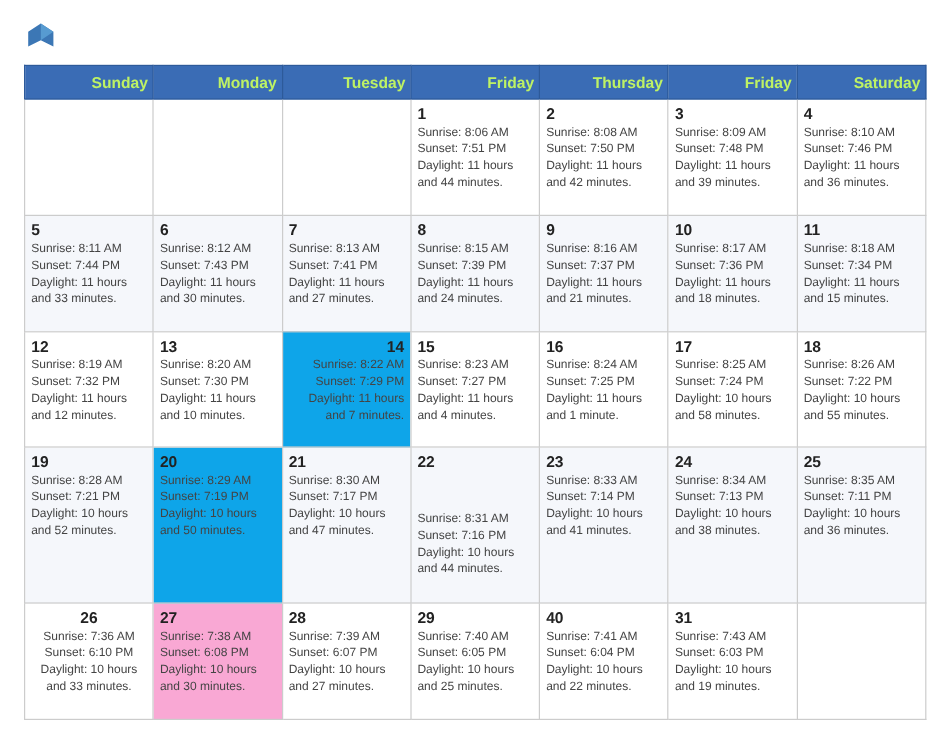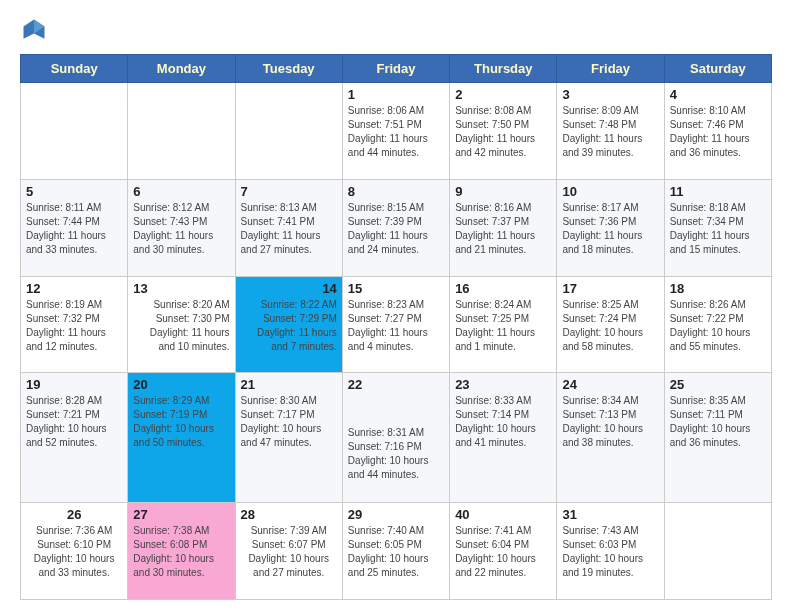--- a/index.html
+++ b/index.html
@@ -54,25 +54,25 @@
     }
     .calendar {
       flex: 1;
       border: 1px solid #ccc;
       border-collapse: collapse;
       width: 100%;
       table-layout: fixed;
     }
     .calendar th {
       background-color: #3a6cb5;
-      color: #fef9c3;
+      color: #bef264;
       font-size: 13px;
       font-weight: bold;
       padding: 6px 4px;
-      text-align: center;
+      text-align: right;
       border: 1px solid #2d5a9a;
     }
     .calendar td {
       border: 1px solid #ccc;
       vertical-align: top;
       padding: 4px 5px;
       font-size: 10.5px;
       color: #333;
       height: 85px;
     }
@@ -218,21 +218,21 @@
         <tr>
           <td style="background-color: rgb(255, 255, 255);">
             <div class="day-num">12</div>
             <div class="day-info" style="white-space: pre-line;">Sunrise: 8:19 AM
 Sunset: 7:32 PM
 Daylight: 11 hours
 and 12 minutes.</div>
           </td>
           <td style="background-color: rgb(255, 255, 255);">
             <div class="day-num">13</div>
-            <div class="day-info" style="white-space: pre-line; text-align: right;">Sunrise: 8:20 AM
+            <div class="day-info" style="white-space: pre-line;">Sunrise: 8:20 AM
 Sunset: 7:30 PM
 Daylight: 11 hours
 and 10 minutes.</div>
           </td>
           <td style="background-color: #0ea5e9; text-align: right;">
             <div class="day-num">14</div>
             <div class="day-info" style="white-space: pre-line;">Sunrise: 8:22 AM
 Sunset: 7:29 PM
 Daylight: 11 hours
 and 7 minutes.</div>
@@ -327,21 +327,21 @@
           </td>
           <td style="background-color: #f9a8d4;">
             <div class="day-num">27</div>
             <div class="day-info" style="white-space: pre-line;">Sunrise: 7:38 AM
 Sunset: 6:08 PM
 Daylight: 10 hours
 and 30 minutes.</div>
           </td>
           <td style="background-color: rgb(255, 255, 255);">
             <div class="day-num">28</div>
-            <div class="day-info" style="white-space: pre-line; text-align: center;">Sunrise: 7:39 AM
+            <div class="day-info" style="white-space: pre-line;">Sunrise: 7:39 AM
 Sunset: 6:07 PM
 Daylight: 10 hours
 and 27 minutes.</div>
           </td>
           <td style="background-color: rgb(255, 255, 255);">
             <div class="day-num">29</div>
             <div class="day-info" style="white-space: pre-line;">Sunrise: 7:40 AM
 Sunset: 6:05 PM
 Daylight: 10 hours
 and 25 minutes.</div>

